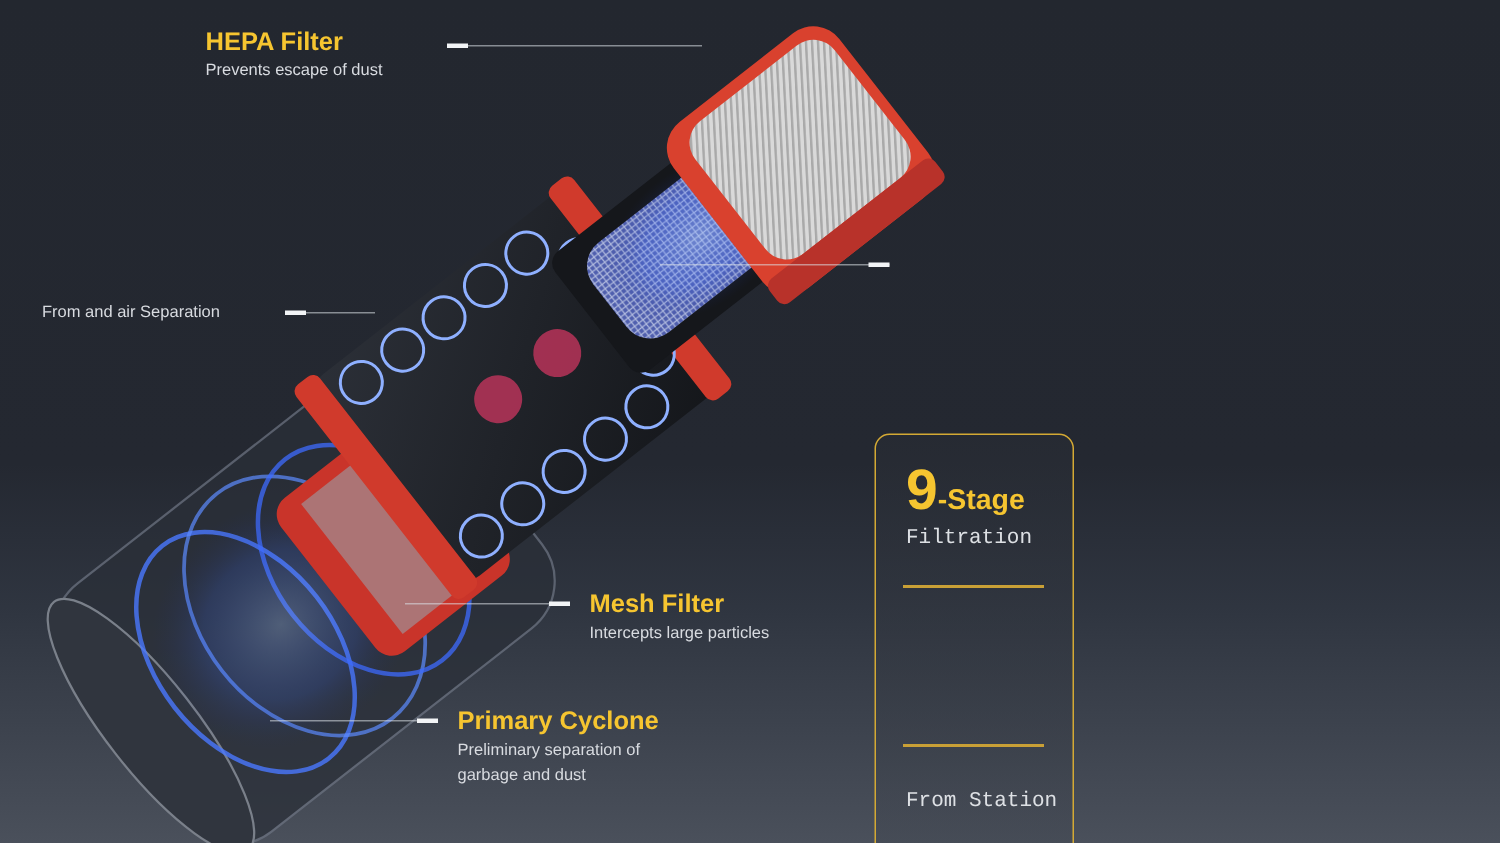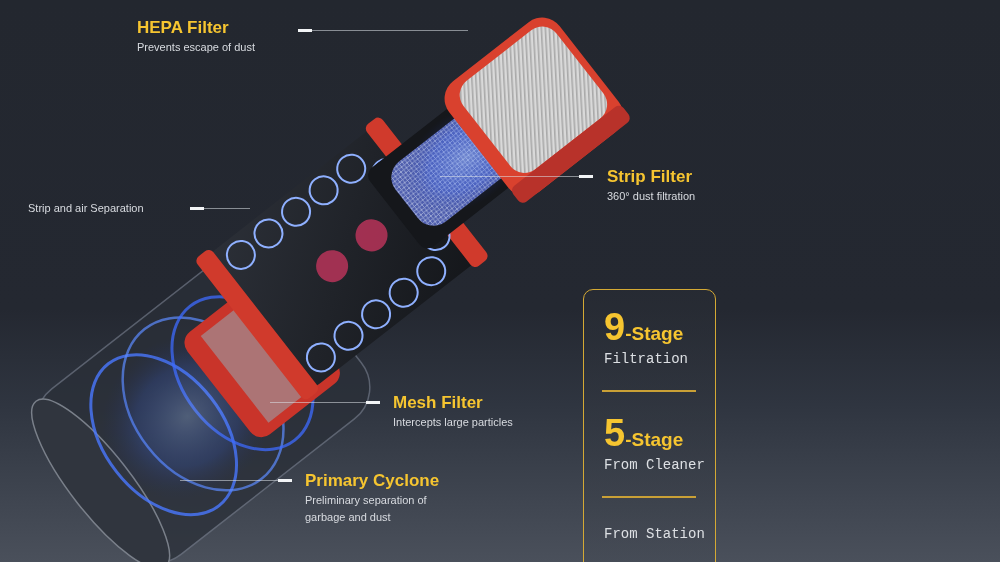--- a/index.html
+++ b/index.html
@@ -118,49 +118,41 @@
     </div>
   <div class="leader" style="left:180px;top:480px;width:112px;">
       <div class="cap" style="right:0;"></div>
     </div>
 
   <div class="label" style="left:137px;top:18px;">
     <div class="title">HEPA Filter</div>
     <div class="sub">Prevents escape of dust</div>
   </div>
 
-  <div class="label" style="left:607px;top:167px;">
-    <div class="title">Strip Filter</div>
-    <div class="sub">360° dust filtration</div>
-  </div>
 
   <div class="label" style="left:28px;top:199px;">
-    <div class="sub">Strip and air Separation</div>
+    <div class="sub">From and air Separation</div>
   </div>
 
   <div class="label" style="left:393px;top:393px;">
     <div class="title">Mesh Filter</div>
     <div class="sub">Intercepts large particles</div>
   </div>
 
   <div class="label" style="left:305px;top:471px;">
     <div class="title">Primary Cyclone</div>
     <div class="sub">Preliminary separation of</div>
     <div class="sub" style="margin-top:0;">garbage and dust</div>
   </div>
 
   <div class="panel">
     <div class="stat" style="top:18px;">
       <div class="big"><span class="num">9</span><span class="unit">-Stage</span></div>
       <div class="desc">Filtration</div>
     </div>
     <div class="divider" style="top:100px;"></div>
-    <div class="stat" style="top:124px;">
-      <div class="big"><span class="num">5</span><span class="unit">-Stage</span></div>
-      <div class="desc">From Cleaner</div>
-    </div>
     <div class="divider" style="top:206px;"></div>
     <div class="stat" style="top:231px;">
       <div class="desc">From Station</div>
     </div>
   </div>
 
 </div>
 
 </body></html>

